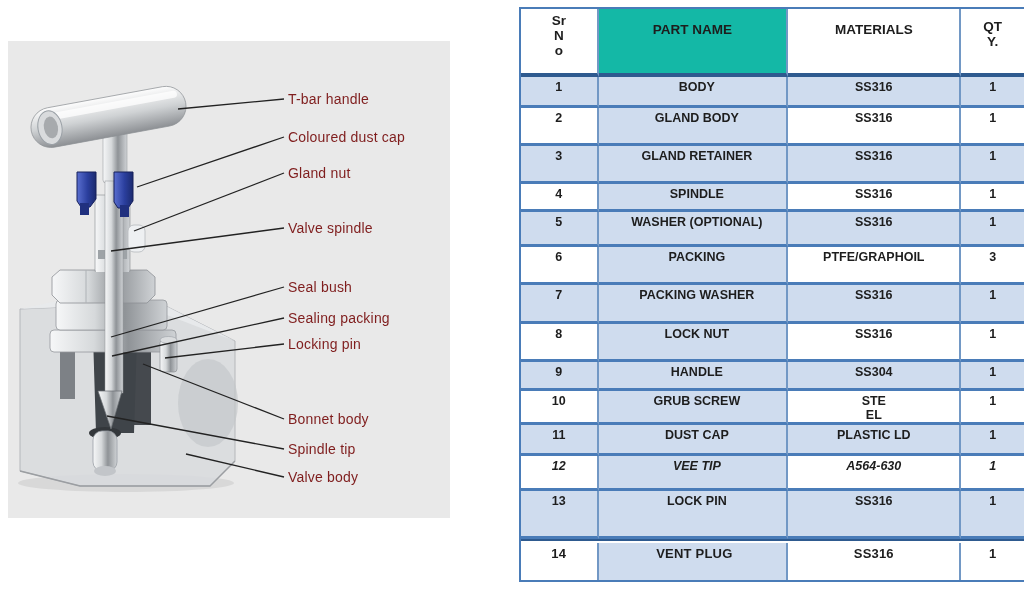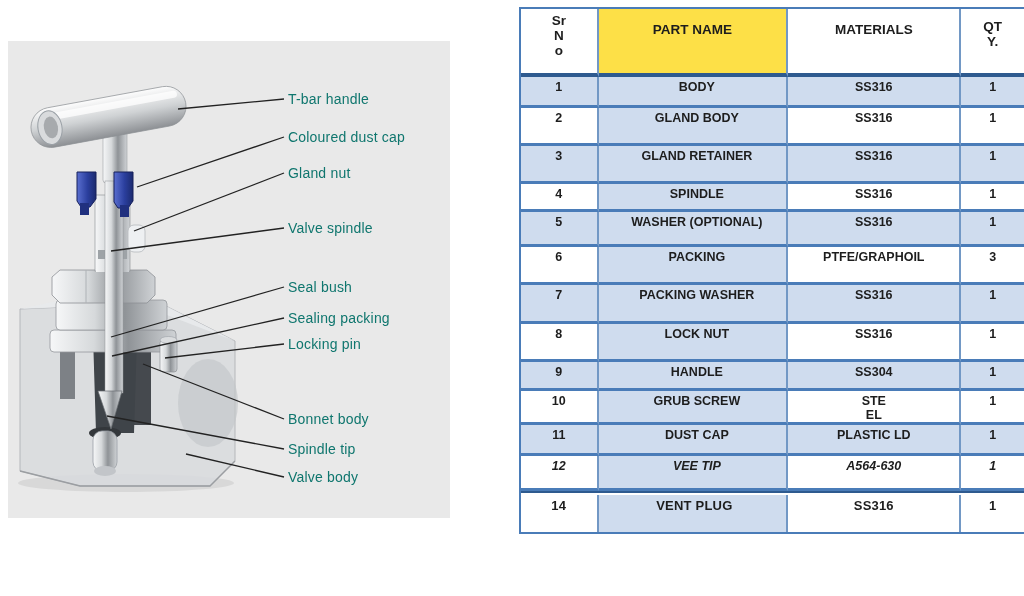--- a/index.html
+++ b/index.html
@@ -5,38 +5,38 @@
   html,body{margin:0;padding:0}
   body{
     width:1024px;height:596px;position:relative;background:#ffffff;
     font-family:"Liberation Sans", sans-serif;overflow:hidden;
   }
   
   .panel{position:absolute;left:8px;top:41px;width:442px;height:477px;background:#e9e9e9;}
   .panel svg{display:block}
   .overlay{position:absolute;left:0;top:0;width:1024px;height:596px;pointer-events:none}
   .lbl{
-    position:absolute;left:288px;font-size:14px;line-height:20px;color:#0f766e;
+    position:absolute;left:288px;font-size:14px;line-height:20px;color:#7f1d1d;
     white-space:nowrap;letter-spacing:.2px;
   }
   
   .tablewrap{
     position:absolute;left:519px;top:7px;width:503px;background:#ffffff;
     border:2px solid #4a7cb8;
   }
   table{border-collapse:separate;border-spacing:0;width:100%;table-layout:fixed}
   th,td{
     vertical-align:top;box-sizing:border-box;color:#1d1d1d;font-weight:700;
     padding:3px 4px 0 4px;overflow:hidden;
   }
   th{font-size:13.5px;white-space:pre-line;border-bottom:4px solid #2e5a8f;text-align:center}
   th.h-sr{padding-top:4px}
   th.h-name,th.h-mat{padding-top:13px}
   th.h-qty{padding-top:10px}
-  th.h-name{background:#fde047}
+  th.h-name{background:#14b8a6}
   td{font-size:12.5px;border-bottom:3px solid #4a7cb8;text-align:center}
   th:not(:last-child),td:not(:last-child){border-right:2px solid #7298c5}
   td.c-name{text-align:center;padding-left:13px}
   td.c-mat{white-space:pre-line}
   td.blue{background:#cfdcee}
   tr.bold-row td{font-size:13px;letter-spacing:.2px}
   tr.bold-row td.c-name{padding-left:8px}
   td.divider{height:4px;background:#2e5a8f;border-bottom:2px solid #ffffff;padding:0;border-right:none}
   tr:last-child td{border-bottom:none}
 </style>
@@ -240,20 +240,26 @@
           <td class="c-name blue">DUST CAP</td>
           <td class="c-mat blue">PLASTIC LD</td>
           <td class="c-qty blue">1</td>
         </tr>
         <tr style="height: 35px; font-style: italic;">
           <td class="c-sr">12</td>
           <td class="c-name blue">VEE TIP</td>
           <td class="c-mat">A564-630</td>
           <td class="c-qty">1</td>
         </tr>
+        <tr style="height: 48px;">
+          <td class="c-sr blue">13</td>
+          <td class="c-name blue">LOCK PIN</td>
+          <td class="c-mat blue">SS316</td>
+          <td class="c-qty blue">1</td>
+        </tr>
         <tr>
           <td colspan="4" class="divider"></td>
         </tr>
         <tr class="bold-row" style="height: 37px;">
           <td class="c-sr">14</td>
           <td class="c-name blue">VENT PLUG</td>
           <td class="c-mat">SS316</td>
           <td class="c-qty">1</td>
         </tr>
       </tbody>

